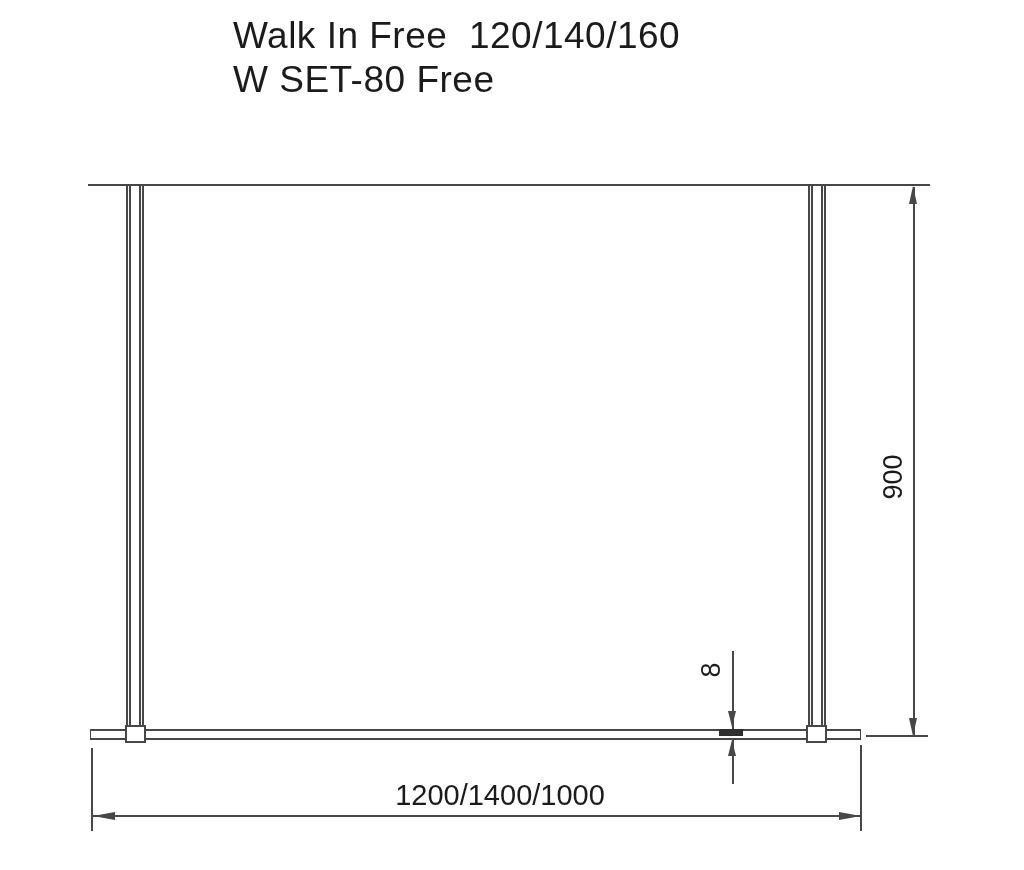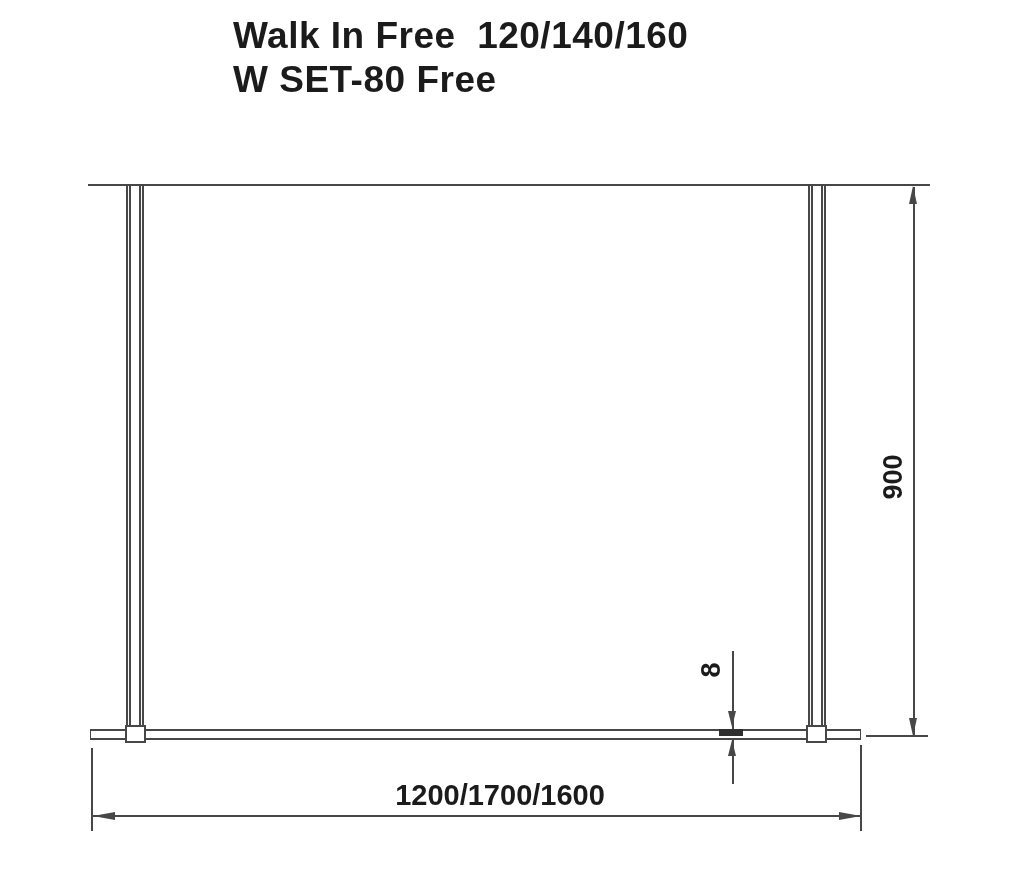--- a/index.html
+++ b/index.html
@@ -8,21 +8,20 @@
     --bg:#ffffff;
   }
   html,body{margin:0;padding:0;background:var(--bg);}
   #canvas{
     position:relative;
     width:1024px;height:870px;
     background:var(--bg);
     overflow:hidden;
     font-family:"Liberation Sans", sans-serif;
     color:var(--text);
-    font-weight:bold;
   }
   .abs{position:absolute;}
   
   .title-line{
     left:233px;
     font-size:37px;
     line-height:44px;
     letter-spacing:0.5px;
     color:var(--text);
     white-space:pre;
@@ -114,15 +113,15 @@
   <div class="abs arr arr-down" style="left:728px;top:711px;border-top-width:16px;"></div>
   <div class="abs vline" style="left:732px;top:740px;height:44px;"></div>
   <div class="abs arr arr-up" style="left:728px;top:740px;border-bottom-width:16px;"></div>
   <div class="abs dim-label rot" style="left:684px;top:643px;width:54px;height:54px;">8</div>
 
   <div class="abs vline" style="left:91px;top:748px;height:83px;"></div>
   <div class="abs vline" style="left:860px;top:745px;height:86px;"></div>
   <div class="abs hline" style="left:93px;top:815px;width:768px;"></div>
   <div class="abs arr arr-left" style="left:93px;top:812px;"></div>
   <div class="abs arr arr-right" style="left:839px;top:812px;"></div>
-  <div class="abs dim-label width-label">1200/1700/1600</div>
+  <div class="abs dim-label width-label">1200/1400/1000</div>
 
 </div>
 
 </body></html>

